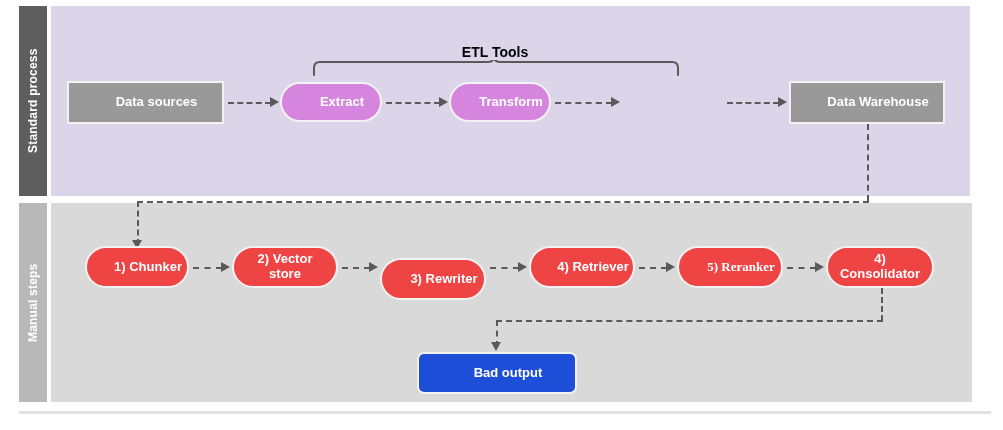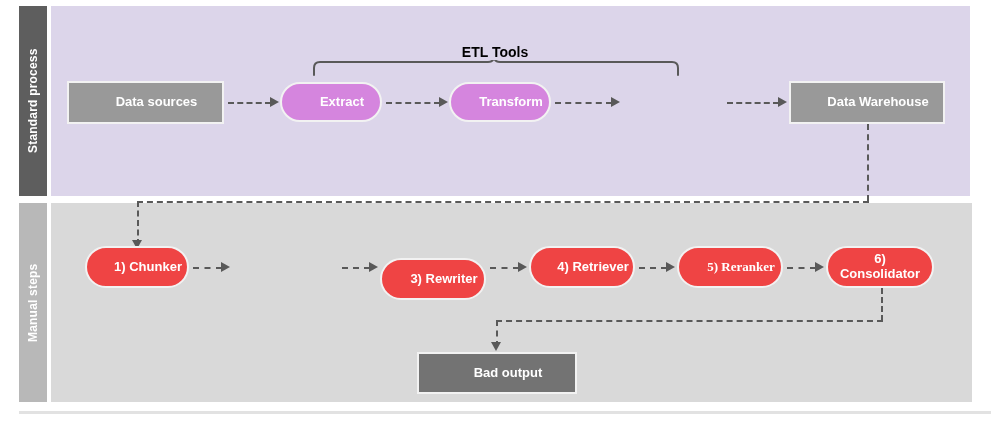--- a/index.html
+++ b/index.html
@@ -28,21 +28,21 @@
     display:flex;align-items:center;justify-content:center;text-align:center;
     color:#ffffff;font-weight:bold;font-size:13px;line-height:1.15;
     border:2px solid #f2f2f2;
     padding-left:22px;
   }
   .rect{border-radius:0;}
   .pill{border-radius:24px;}
   .gray-solid{background:#999999;}
   .pink{background:#d585de;}
   .gray-step{background:#ef4444;}
-  .yellow{background:#737373;}
+  .yellow{background:#1d4ed8;border-radius:7px;}
 
   
   .hdash{position:absolute;height:0;border-top:2px dashed #595959;}
   .vdash{position:absolute;width:0;border-left:2px dashed #595959;}
   .arrow-r{
     position:absolute;width:0;height:0;
     border-top:5px solid transparent;border-bottom:5px solid transparent;
     border-left:9px solid #595959;
   }
   .arrow-d{
@@ -111,35 +111,38 @@
 
   <div class="vdash" style="left:867px;top:124px;height:77px;"></div>
   <div class="hdash" style="left:137px;top:201px;width:732px;"></div>
   <div class="vdash" style="left:137px;top:201px;height:44px;"></div>
   <div class="arrow-d" style="left:132px;top:240px;"></div>
 
   <div class="node pill gray-step" style="left:85px;top:246px;width:104px;height:42px;">
     <span>1) Chunker</span>
   </div>
 
+  <div class="node pill gray-step" style="left:232px;top:246px;width:106px;height:42px;padding:0 18px;">
+    <span>2) Vector store</span>
+  </div>
 
   <div class="node pill gray-step" style="left:380px;top:246px;width:106px;height:42px;margin-top:12px;">
     <span>3) Rewriter</span>
   </div>
 
   <div class="node pill gray-step" style="left:529px;top:246px;width:106px;height:42px;">
     <span>4) Retriever</span>
   </div>
 
   <div class="node pill gray-step" style="left:677px;top:246px;width:106px;height:42px;font-family:Liberation Serif, serif;">
     <span>5) Reranker</span>
   </div>
 
   <div class="node pill gray-step" style="left:826px;top:246px;width:108px;height:42px;padding:0 14px;">
-    <span>6) Consolidator</span>
+    <span>4) Consolidator</span>
   </div>
 
   <div class="hdash" style="left:193px;top:267px;width:29px;"></div>
   <div class="arrow-r" style="left:221px;top:262px;"></div>
 
   <div class="hdash" style="left:342px;top:267px;width:28px;"></div>
   <div class="arrow-r" style="left:369px;top:262px;"></div>
 
   <div class="hdash" style="left:490px;top:267px;width:29px;"></div>
   <div class="arrow-r" style="left:518px;top:262px;"></div>

